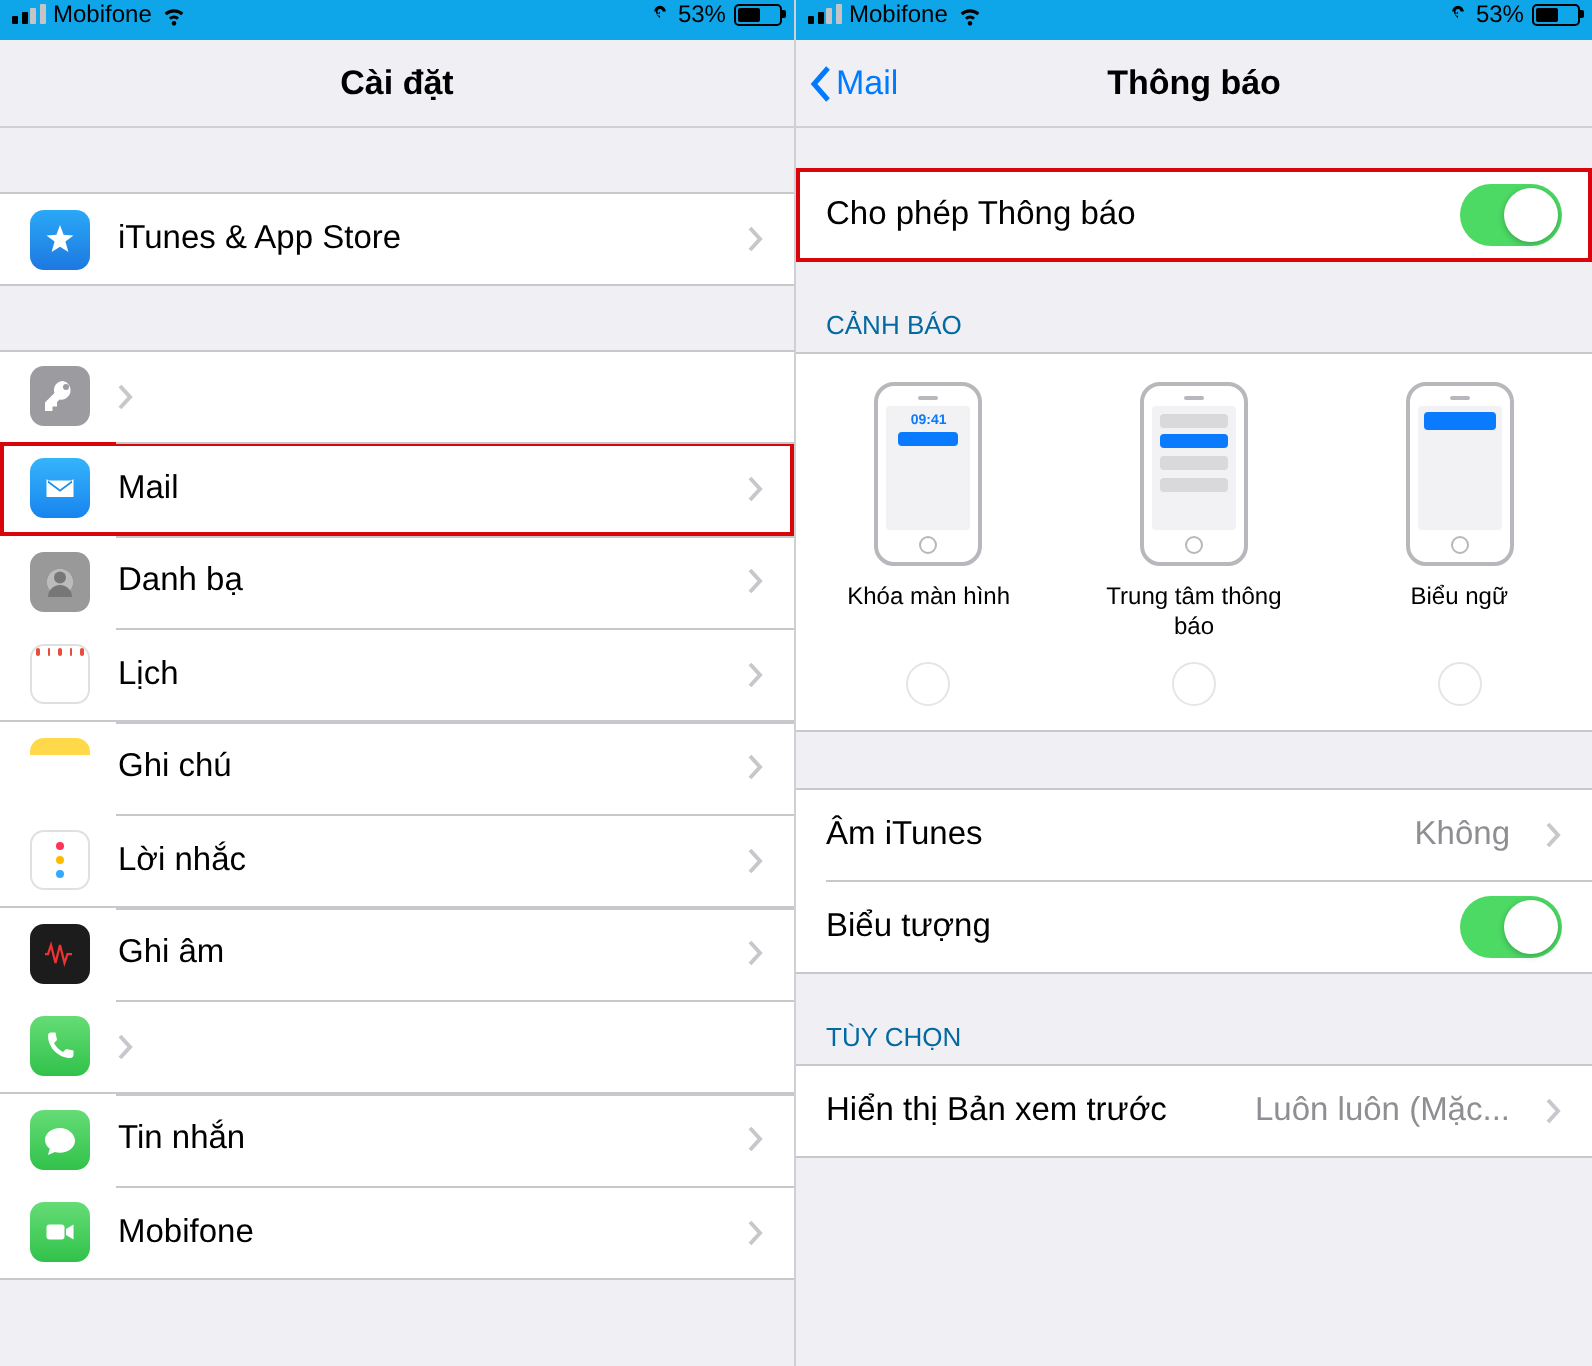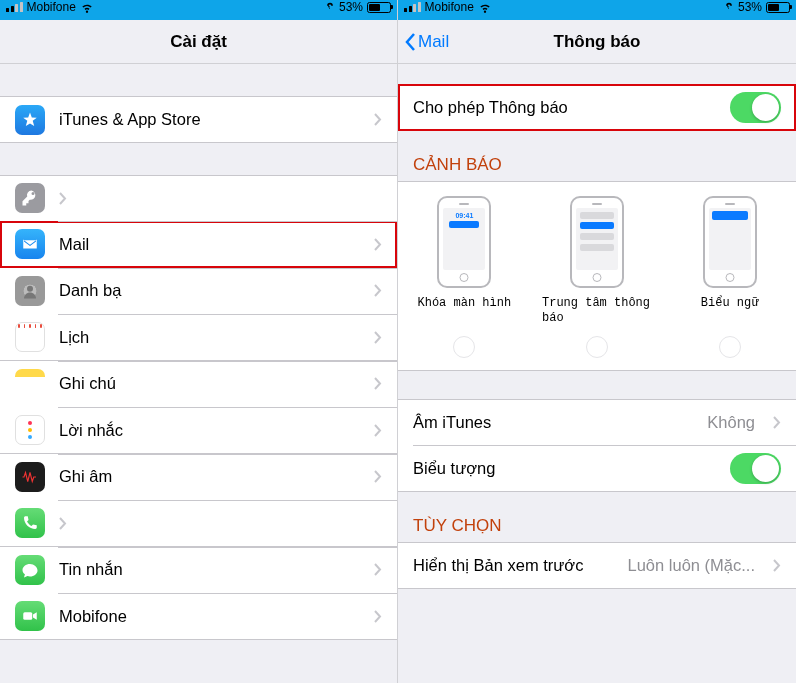--- a/index.html
+++ b/index.html
@@ -117,21 +117,21 @@
     width: 51px; height: 31px; border-radius: 16px;
     background: #4cd964; position: relative; flex-shrink: 0;
   }
   .toggle::after {
     content: ""; position: absolute;
     width: 27px; height: 27px; border-radius: 50%;
     background: #fff; top: 2px; right: 2px;
     box-shadow: 0 1px 3px rgba(0,0,0,0.25);
   }
   .section-header {
-    font-size: 17px; color: #c2410c;
+    font-size: 13px; color: #0369a1;
     padding: 24px 15px 6px 15px;
     text-transform: uppercase;
   }
   .alert-row {
     background: #fff;
     border-top: 0.5px solid #c8c7cc;
     border-bottom: 0.5px solid #c8c7cc;
     padding: 14px 0 12px;
   }
   .alert-types {
@@ -163,21 +163,21 @@
   .phone-mock.lock .scr .time {
     font-size: 7px; color: #0a7aff; text-align: center; padding-top: 4px; font-weight: 600;
   }
   .phone-mock .bar {
     height: 7px; border-radius: 2px;
   }
   .phone-mock.lock .bar { background: #0a7aff; margin: 2px 6px 0; }
   .phone-mock.notif .bar.g { background: #d9d9dc; margin: 4px 4px 0; }
   .phone-mock.notif .bar.b { background: #0a7aff; margin: 3px 4px 0; }
   .phone-mock.banner .bar.b { background: #0a7aff; margin: 3px 3px 0; height: 9px; }
-  .alert-label { font-size: 12px; text-align: left; line-height: 1.25; height: 30px; font-family: Liberation Mono, monospace; }
+  .alert-label { font-size: 12px; text-align: center; line-height: 1.25; height: 30px; }
   .radio {
     width: 22px; height: 22px; border-radius: 50%;
     border: 1.5px solid #e5e5e8; margin-top: 2px;
   }
   
   .ic-itunes { background: linear-gradient(#2aa8f7,#1e78e0); }
   .ic-pass { background: #9b9ba0; }
   .ic-mail { background: linear-gradient(#35b4fb,#1884ee); }
   .ic-contacts { background: radial-gradient(circle at center, #bbb 30%, #999 31%, #999 100%); }
   .ic-cal { background: #fff; border: 0.5px solid #e0e0e0; }

